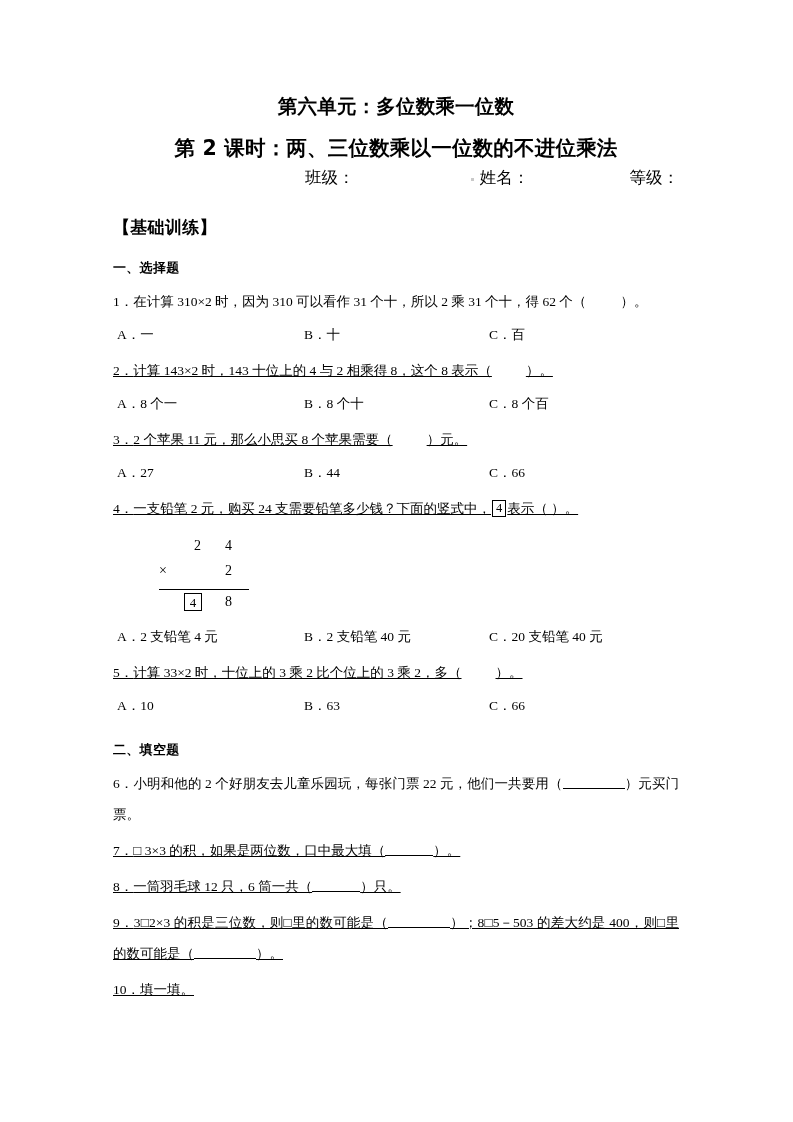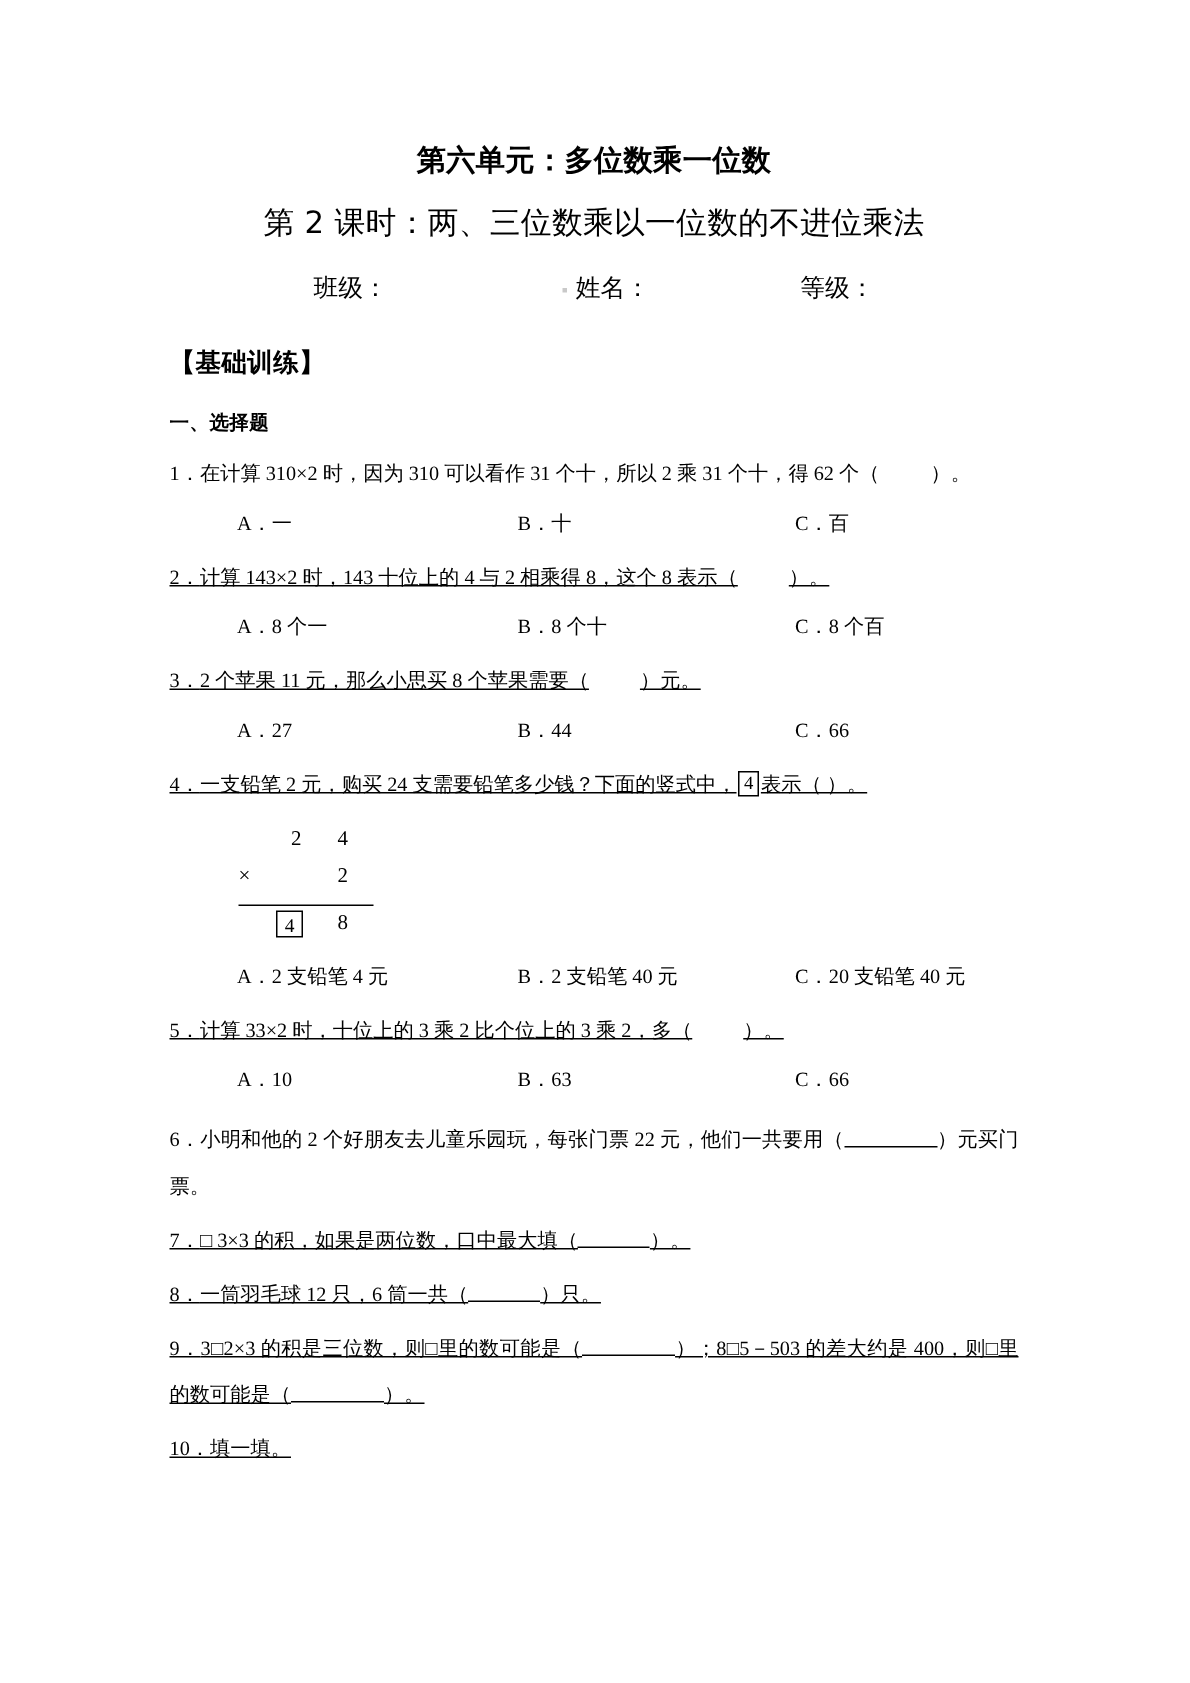--- a/index.html
+++ b/index.html
@@ -31,35 +31,35 @@
     font-family: "DejaVu Sans", "Liberation Sans", sans-serif;
     font-weight: bold;
     font-size: 19.5px;
     text-align: center;
     line-height: 1.5;
     margin-top: 92px;
     letter-spacing: 0.2px;
   }
   .doc-subtitle {
     font-family: "DejaVu Sans", "Liberation Sans", sans-serif;
-    font-weight: normal;
+    font-weight: bold;
     font-size: 20.5px;
     text-align: center;
     line-height: 1.5;
     margin-top: 12px;
     letter-spacing: 0.2px;
   }
 
   
   .info-line {
     position: relative;
     font-size: 16.5px;
-    margin-top: 17px;
+    margin-top: 3px;
     height: 24px;
-    text-align: center;
+    text-align: right;
   }
   .info-line .field {
     display: inline-block;
   }
   .gap-a { display: inline-block; width: 108px; }
   .gap-b { display: inline-block; width: 92px; }
   .stray-dot {
     display: inline-block;
     width: 3px;
     height: 3px;
@@ -98,21 +98,20 @@
     font-size: 13.5px;
     line-height: 31px;
     margin-top: 2px;
     position: relative;
     height: 31px;
   }
   .opts span.opt {
     position: absolute;
     top: 0;
     white-space: nowrap;
-    margin-left: 41px;
   }
   .opt-a { left: 4px; }
   .opt-b { left: 191px; }
   .opt-c { left: 376px; }
 
   
   .blank {
     display: inline-block;
     border-bottom: 1px solid #000;
     height: 13px;
@@ -263,20 +262,21 @@
 
     <div class="q tight">
       <span>5．</span><span>计算 33×2 时，十位上的 3 乘 2 比个位上的 3 乘 2，多（</span><span class="paren-gap"></span><span>）。</span>
     </div>
     <div class="opts">
       <span class="opt opt-a">A．10</span>
       <span class="opt opt-b">B．63</span>
       <span class="opt opt-c">C．66</span>
     </div>
 
+    <div class="sec-head">二、填空题</div>
 
     <div class="q">
       <span>6．</span><span>小明和他的 2 个好朋友去儿童乐园玩，每张门票 22 元，他们一共要用（</span><span class="blank w-long"></span><span>）元买门票。</span>
     </div>
 
     <div class="q tight">
       <span>7．</span><span>□ 3×3 的积，如果是两位数，口中最大填（</span><span class="blank w-mid"></span><span>）。</span>
     </div>
 
     <div class="q tight">

